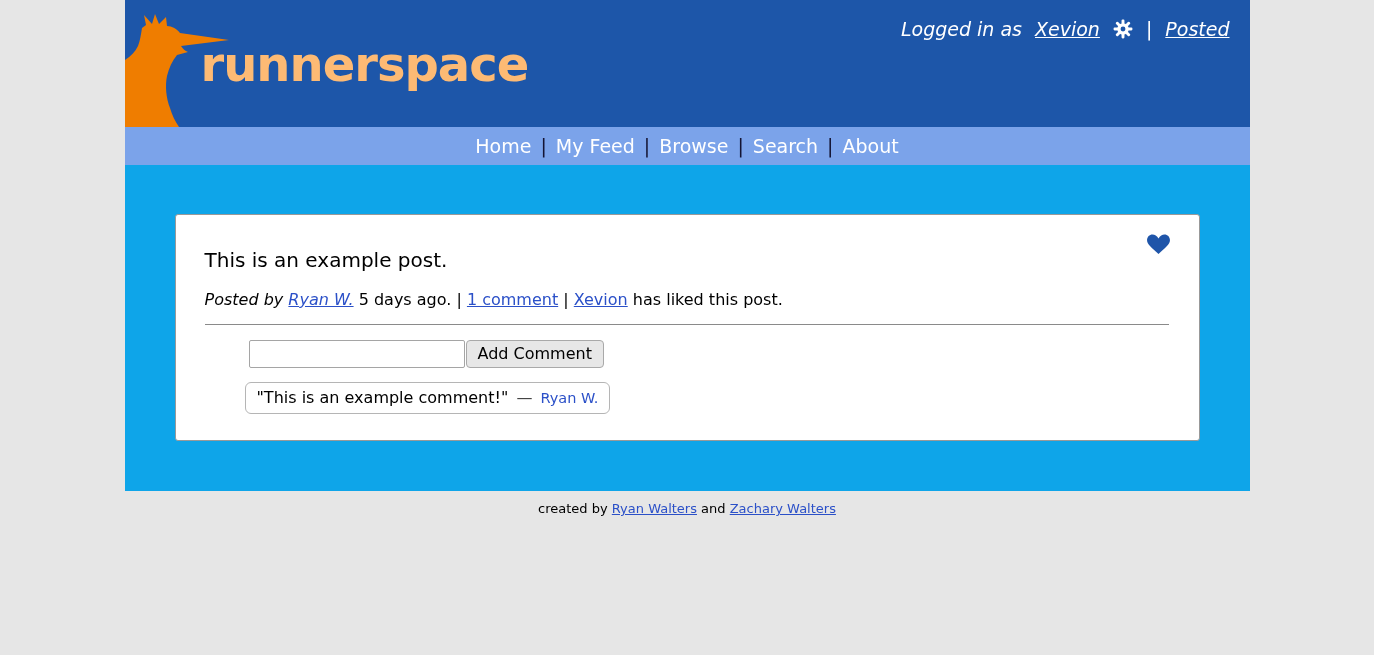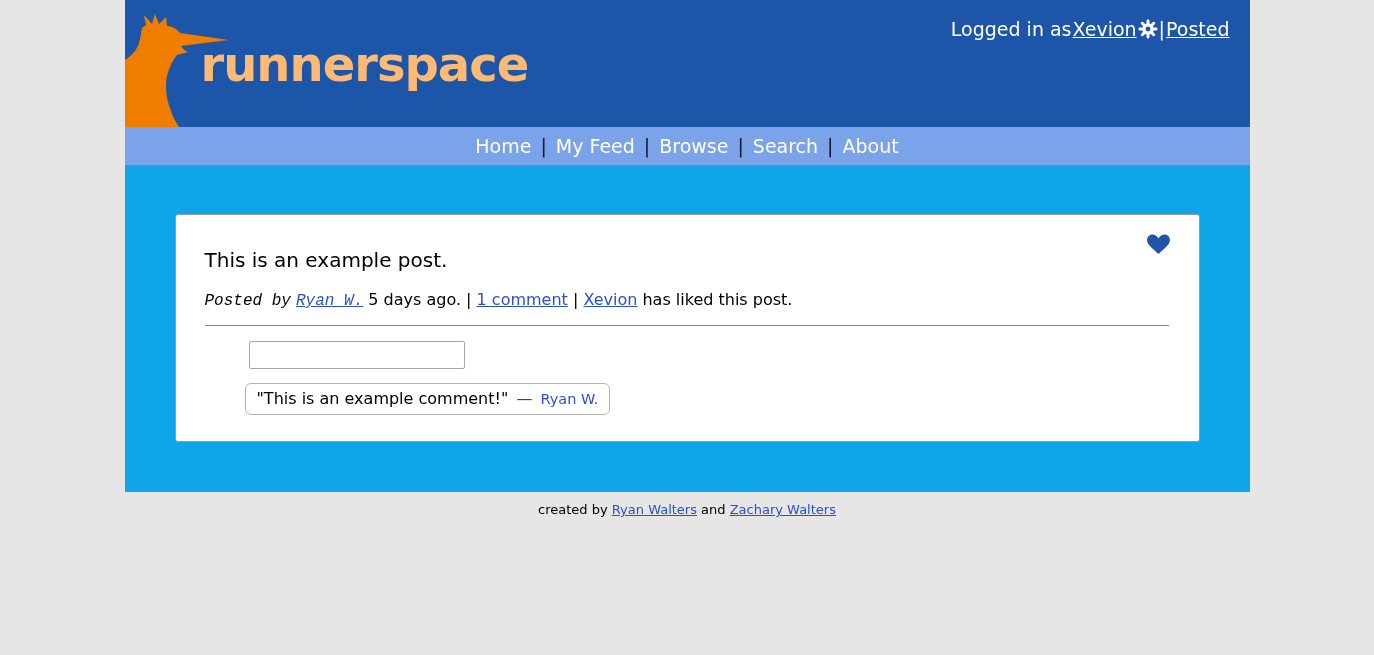--- a/index.html
+++ b/index.html
@@ -34,22 +34,23 @@
     letter-spacing: -1px;
     color: #fdba74;
     white-space: nowrap;
   }
   .user-info {
     position: absolute;
     top: 18px; right: 20px;
     color: #ffffff;
     font-size: 19px;
     display: flex;
-    gap: 1px;
+    gap: 13px;
     white-space: nowrap;
+    font-style: italic;
   }
   .user-info a { color: #ffffff; text-decoration: underline; cursor: pointer; }
   .gear-wrap { display: inline-flex; align-items: center; cursor: pointer; }
 
   
   .nav-bar {
     height: 38px;
     background: #7ba3ea;
     display: flex;
     align-items: center;
@@ -64,21 +65,21 @@
   .post-card {
     position: relative;
     margin: 48px 50px 0 50px;
     border: 1px solid #999999;
     border-radius: 3px;
     background: #ffffff;
     padding: 33px 30px 26px 29px;
   }
   .post-title { font-size: 20px; font-weight: normal; }
   .post-meta { margin-top: 18px; font-size: 16px; }
-  .post-meta .it { font-style: italic; font-family: Liberation Mono, monospace; }
+  .post-meta .it { font-style: italic; }
   a.blue-link { color: #2b50c8; text-decoration: underline; cursor: pointer; }
   .meta-sep { color: #000; }
   .post-rule {
     border: none;
     border-top: 1px solid #8a8a8a;
     margin: 15px 0 0 0;
   }
   .comment-form {
     margin: 15px 0 0 44px;
     display: flex;
@@ -214,20 +215,21 @@
         <a class="blue-link">1 comment</a>
         <span class="meta-sep">|</span>
         <a class="blue-link">Xevion</a>
         <span>has liked this post.</span>
       </div>
 
       <hr class="post-rule">
 
       <div class="comment-form">
         <input class="comment-input" type="text" value="" style="">
+        <button class="add-comment-btn">Add Comment</button>
       </div>
 
       <div>
         <div class="comment-bubble">
           <span>"This is an example comment!"</span>
           <span class="comment-dash">—</span>
           <a class="comment-author">Ryan W.</a>
         </div>
       </div>
     </div>

